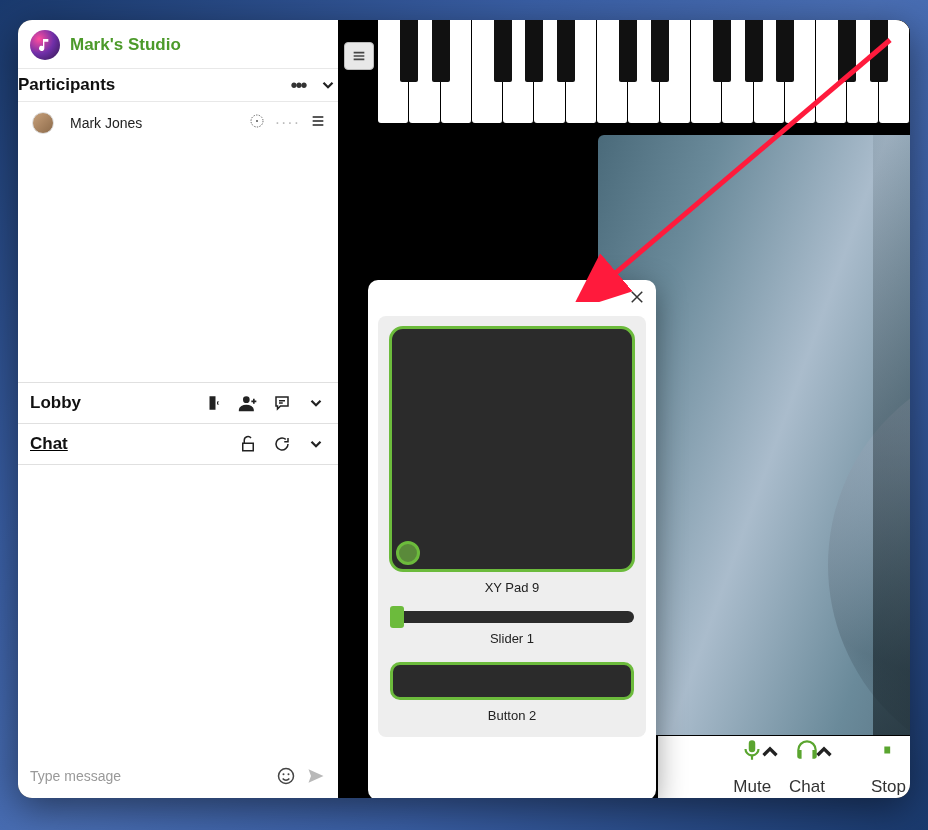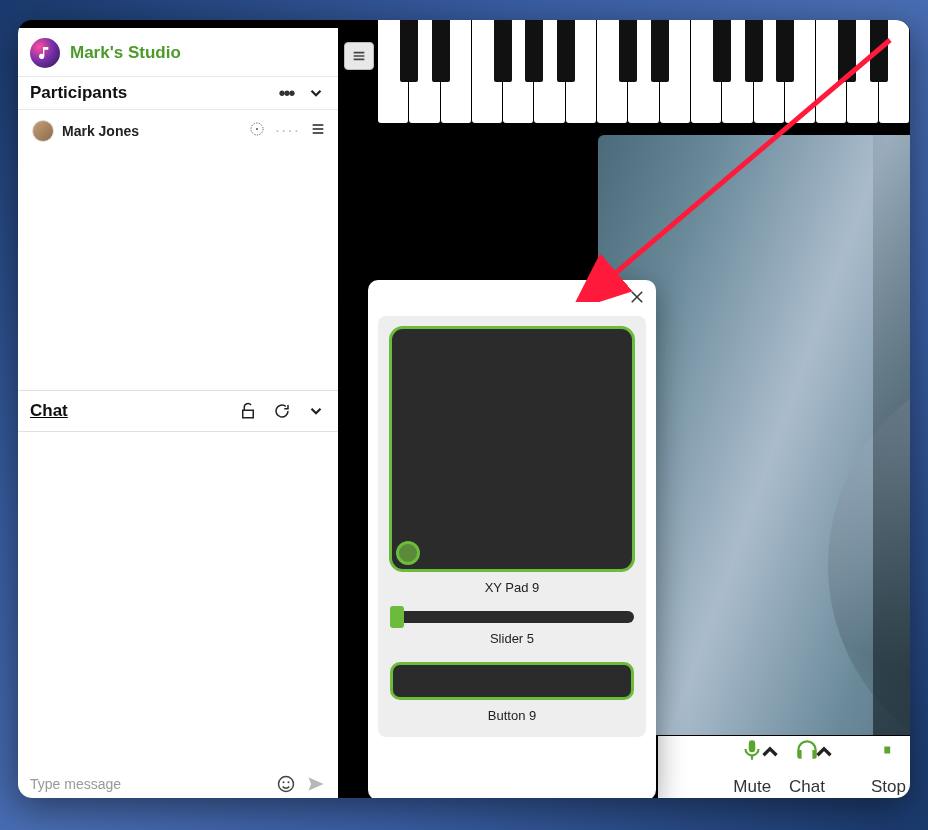--- a/index.html
+++ b/index.html
@@ -14,59 +14,59 @@
     width: 892px; height: 778px;
     background: #000;
     border-radius: 14px;
     overflow: hidden;
     box-shadow: 0 10px 40px rgba(0,0,0,0.5);
   }
 
   
   .sidebar {
     position: absolute;
-    left: 0; top: 8px;
+    left: 0; top: 0;
     width: 320px; height: 100%;
     background: #fff;
     display: flex; flex-direction: column;
   }
   .sidebar-header {
     display: flex; align-items: center; gap: 10px;
     padding: 10px 12px 8px 12px;
   }
   .avatar-circle {
     width: 30px; height: 30px; border-radius: 50%;
     background: radial-gradient(circle at 30% 30%, #ff4d9e, #6f2fa8, #2f1748);
     display: flex; align-items: center; justify-content: center;
   }
   .avatar-circle svg { width: 16px; height: 16px; }
   .studio-title { color: #4c9a2a; font-weight: 700; font-size: 17px; }
 
   .section-header {
     display: flex; align-items: center; justify-content: space-between;
-    padding: 6px 12px;
+    padding: 6px 0;
     border-bottom: 1px solid #e8e8e8;
   }
   .section-header.first { border-top: 1px solid #e8e8e8; }
   .section-title { font-weight: 700; font-size: 17px; color: #111; }
   .section-actions { display: flex; align-items: center; gap: 10px; }
   .icon-btn { width: 20px; height: 20px; display:flex; align-items:center; justify-content:center; cursor:pointer; color:#333; }
   .dots { font-size: 20px; letter-spacing: -2px; line-height: 1; }
   .chev { width: 18px; height: 18px; }
 
   .participants-body {
     flex: 0 0 auto;
     padding: 6px 6px 0 8px;
     height: 280px;
   }
   .participant-row {
     display: flex; align-items: center; justify-content: space-between;
     padding: 4px 6px;
   }
-  .participant-left { display:flex; align-items:center; gap:8px;font-weight:bold; }
+  .participant-left { display:flex; align-items:center; gap:16px; }
   .participant-avatar {
     width: 22px; height: 22px; border-radius: 50%;
     background: linear-gradient(135deg,#c7a07a,#8c6a4a);
     border: 1px solid #ddd;
   }
   .participant-name { font-size: 14px; color:#222; }
   .participant-right { display:flex; align-items:center; gap:10px; color:#555; }
 
   .lobby-header, .chat-header {
     display:flex; align-items:center; justify-content:space-between;
@@ -248,20 +248,47 @@
           <span style="color:#bbb; letter-spacing:1px;">····</span>
           <span>
             <svg width="16" height="16" viewBox="0 0 24 24">
                 <path stroke="#222" stroke-width="2.5" d="M4 6h16M4 12h16M4 18h16"></path>
               </svg>
           </span>
         </div>
       </div>
     </div>
 
+    <div class="lobby-header">
+      <div class="section-title">Lobby</div>
+      <div class="section-icons">
+        <span class="icon-btn">
+          <svg width="18" height="18" viewBox="0 0 24 24">
+              <path fill="#222" d="M6 3h8v18H6zM16 10h3l-2 2 2 2h-3z"></path>
+            </svg>
+        </span>
+        <span class="icon-btn">
+          <svg width="20" height="20" viewBox="0 0 24 24">
+              <circle cx="10" cy="8" r="4" fill="#222"></circle>
+              <path fill="#222" d="M2 20c0-3 4-5 8-5s8 2 8 5v1H2zM19 7v6M16 10h6" stroke="#222" stroke-width="2"></path>
+            </svg>
+        </span>
+        <span class="icon-btn">
+          <svg width="18" height="18" viewBox="0 0 24 24">
+              <path fill="none" stroke="#222" stroke-width="2" d="M4 4h16v12H10l-4 4v-4H4z"></path>
+              <path stroke="#222" stroke-width="2" d="M8 9h8M8 12h5"></path>
+            </svg>
+        </span>
+        <span class="icon-btn">
+          <svg class="chev" viewBox="0 0 24 24">
+              <path fill="none" stroke="#222" stroke-width="3" d="M6 9l6 6 6-6"></path>
+            </svg>
+        </span>
+      </div>
+    </div>
 
     <div class="chat-header">
       <div class="section-title">Chat</div>
       <div class="section-icons">
         <span class="icon-btn">
           <svg width="18" height="18" viewBox="0 0 24 24">
               <path fill="none" stroke="#222" stroke-width="2" d="M7 11V7a5 5 0 0 1 9-3M5 11h14v10H5z"></path>
             </svg>
         </span>
         <span class="icon-btn">
@@ -380,23 +407,23 @@
         </svg>
     </span>
     <div class="popup-inner">
       <div class="xy-pad">
         <div class="xy-dot"></div>
       </div>
       <div class="control-label">XY Pad 9</div>
       <div class="slider-track">
         <div class="slider-thumb"></div>
       </div>
-      <div class="control-label">Slider 5</div>
+      <div class="control-label">Slider 1</div>
       <div class="custom-button"></div>
-      <div class="control-label" style="margin-bottom:0;">Button 9</div>
+      <div class="control-label" style="margin-bottom:0;">Button 2</div>
     </div>
   </div>
 
 </div>
 
 <svg class="arrow" viewBox="0 0 340 270">
   <defs>
     <marker id="ah" markerWidth="14" markerHeight="14" refX="3" refY="5" orient="auto">
       <path d="M0 0 L12 5 L0 10 z" fill="#ff1a3c"></path>
     </marker>

